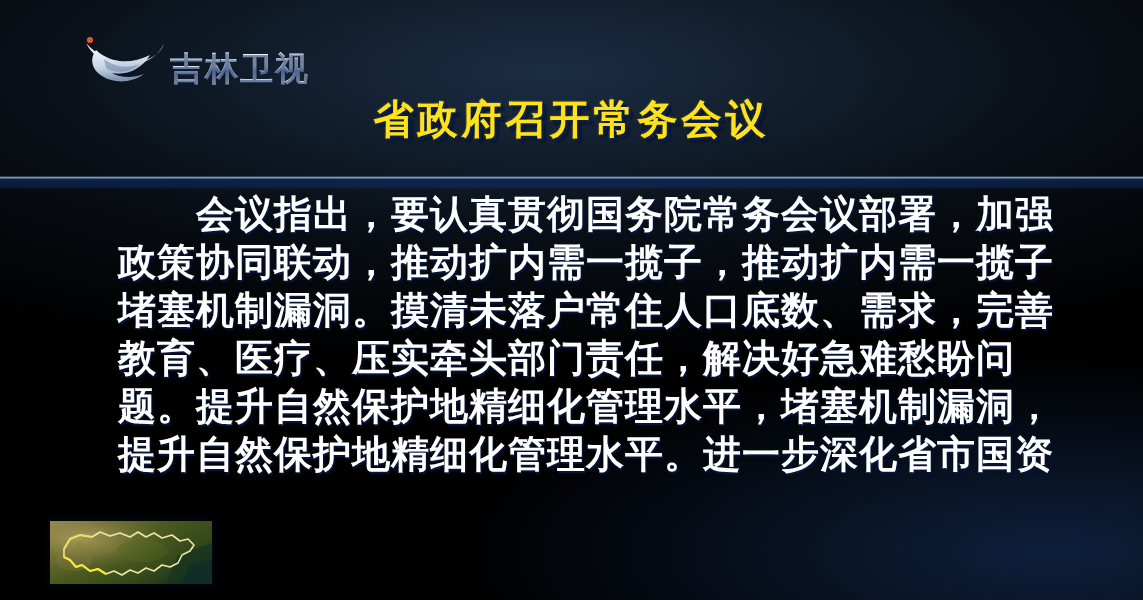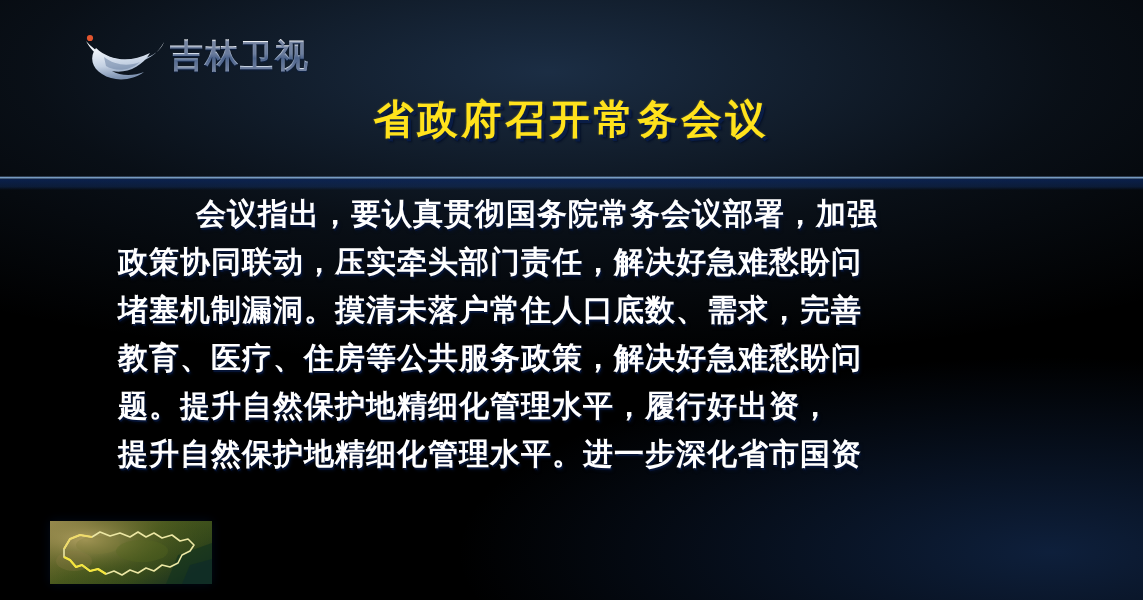--- a/index.html
+++ b/index.html
@@ -51,21 +51,21 @@
     height: 11px;
     background: linear-gradient(180deg, rgba(12,40,98,0.72) 0%, rgba(20,58,128,0.35) 70%, rgba(25,70,150,0.0) 100%);
   }
 
   
   .logo {
     position: absolute;
     left: 70px;
     top: 25px;
     display: flex;
-    align-items: center;
+    align-items: flex-end;
     height: 60px;
   }
   .logo-mark {
     width: 96px;
     height: 56px;
     flex: 0 0 auto;
   }
   .logo-word {
     margin-left: 4px;
     font-size: 33px;
@@ -98,21 +98,21 @@
        4px 4px 2px rgba(4,14,38,0.85),
        0 0 2px rgba(255,226,28,0.5);
   }
 
   
   .body-copy {
     position: absolute;
     left: 118px;
     top: 190px;
     width: 920px;
-    font-size: 30px;
+    font-size: 38px;
     font-weight: 700;
     line-height: 48px;
     letter-spacing: 1px;
     color: #ffffff;
     text-shadow:
        1px 2px 0 rgba(7,24,62,0.80),
        2px 3px 3px rgba(5,18,48,0.55);
   }
   .body-copy .line {
     white-space: nowrap;
@@ -168,24 +168,24 @@
 
       <path d="M34 30 C44 38 58 40 70 35 C60 44 46 45 36 39 Z" fill="#6d83a4" opacity="0.55"></path>
     </svg>
     <span class="logo-word">吉林卫视</span>
   </div>
 
   <div class="headline">省政府召开常务会议</div>
 
   <div class="body-copy">
     <div class="line indent">会议指出，要认真贯彻国务院常务会议部署，加强</div>
-    <div class="line">政策协同联动，压实牵头部门责任，解决好急难愁盼问</div>
+    <div class="line">政策协同联动，推动扩内需一揽子，推动扩内需一揽子</div>
     <div class="line">堵塞机制漏洞。摸清未落户常住人口底数、需求，完善</div>
-    <div class="line">教育、医疗、住房等公共服务政策，解决好急难愁盼问</div>
-    <div class="line">题。提升自然保护地精细化管理水平，履行好出资，</div>
+    <div class="line">教育、医疗、压实牵头部门责任，解决好急难愁盼问</div>
+    <div class="line">题。提升自然保护地精细化管理水平，堵塞机制漏洞，</div>
     <div class="line">提升自然保护地精细化管理水平。进一步深化省市国资</div>
   </div>
 
   <div class="map-thumb">
     <svg viewBox="0 0 162 63" preserveAspectRatio="none">
       <defs>
         <linearGradient id="terrain" x1="0" y1="0" x2="1" y2="0.7">
           <stop offset="0%" stop-color="#a08f52"></stop>
           <stop offset="22%" stop-color="#6e6d30"></stop>
           <stop offset="50%" stop-color="#49591d"></stop>

